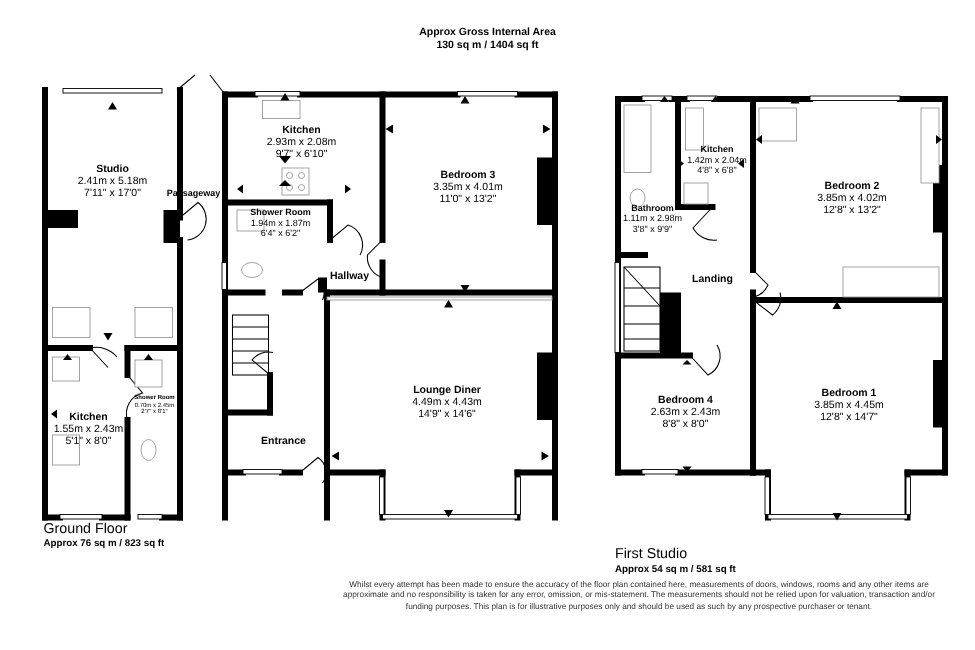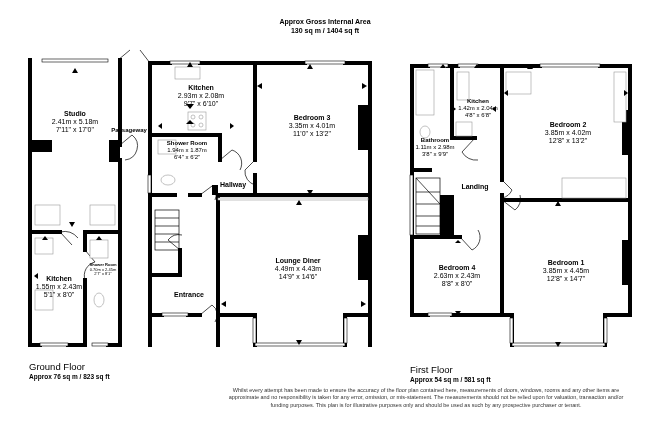--- a/index.html
+++ b/index.html
@@ -274,22 +274,22 @@
   <div class="n">Bedroom 4</div>
   <div>2.63m x 2.43m</div>
   <div>8'8" x 8'0"</div>
 </div>
 <div class="room r7" style="left:566px;top:271px;">
   <div class="n">Bedroom 1</div>
   <div>3.85m x 4.45m</div>
   <div>12'8" x 14'7"</div>
 </div>
 
-<div class="abs" style="left:29px;top:361px;">
+<div class="abs" style="left:29px;top:347px;">
   <div class="floor-title">Ground Floor</div>
   <div class="floor-area">Approx 76 sq m / 823 sq ft</div>
 </div>
 <div class="abs" style="left:410px;top:364px;">
-  <div class="floor-title">First Floor</div>
+  <div class="floor-title">First Studio</div>
   <div class="floor-area">Approx 54 sq m / 581 sq ft</div>
 </div>
 
 <div class="abs disclaimer">Whilst every attempt has been made to ensure the accuracy of the floor plan contained here, measurements of doors, windows, rooms and any other items are approximate and no responsibility is taken for any error, omission, or mis-statement. The measurements should not be relied upon for valuation, transaction and/or funding purposes. This plan is for illustrative purposes only and should be used as such by any prospective purchaser or tenant.</div>
 
 </body></html>

